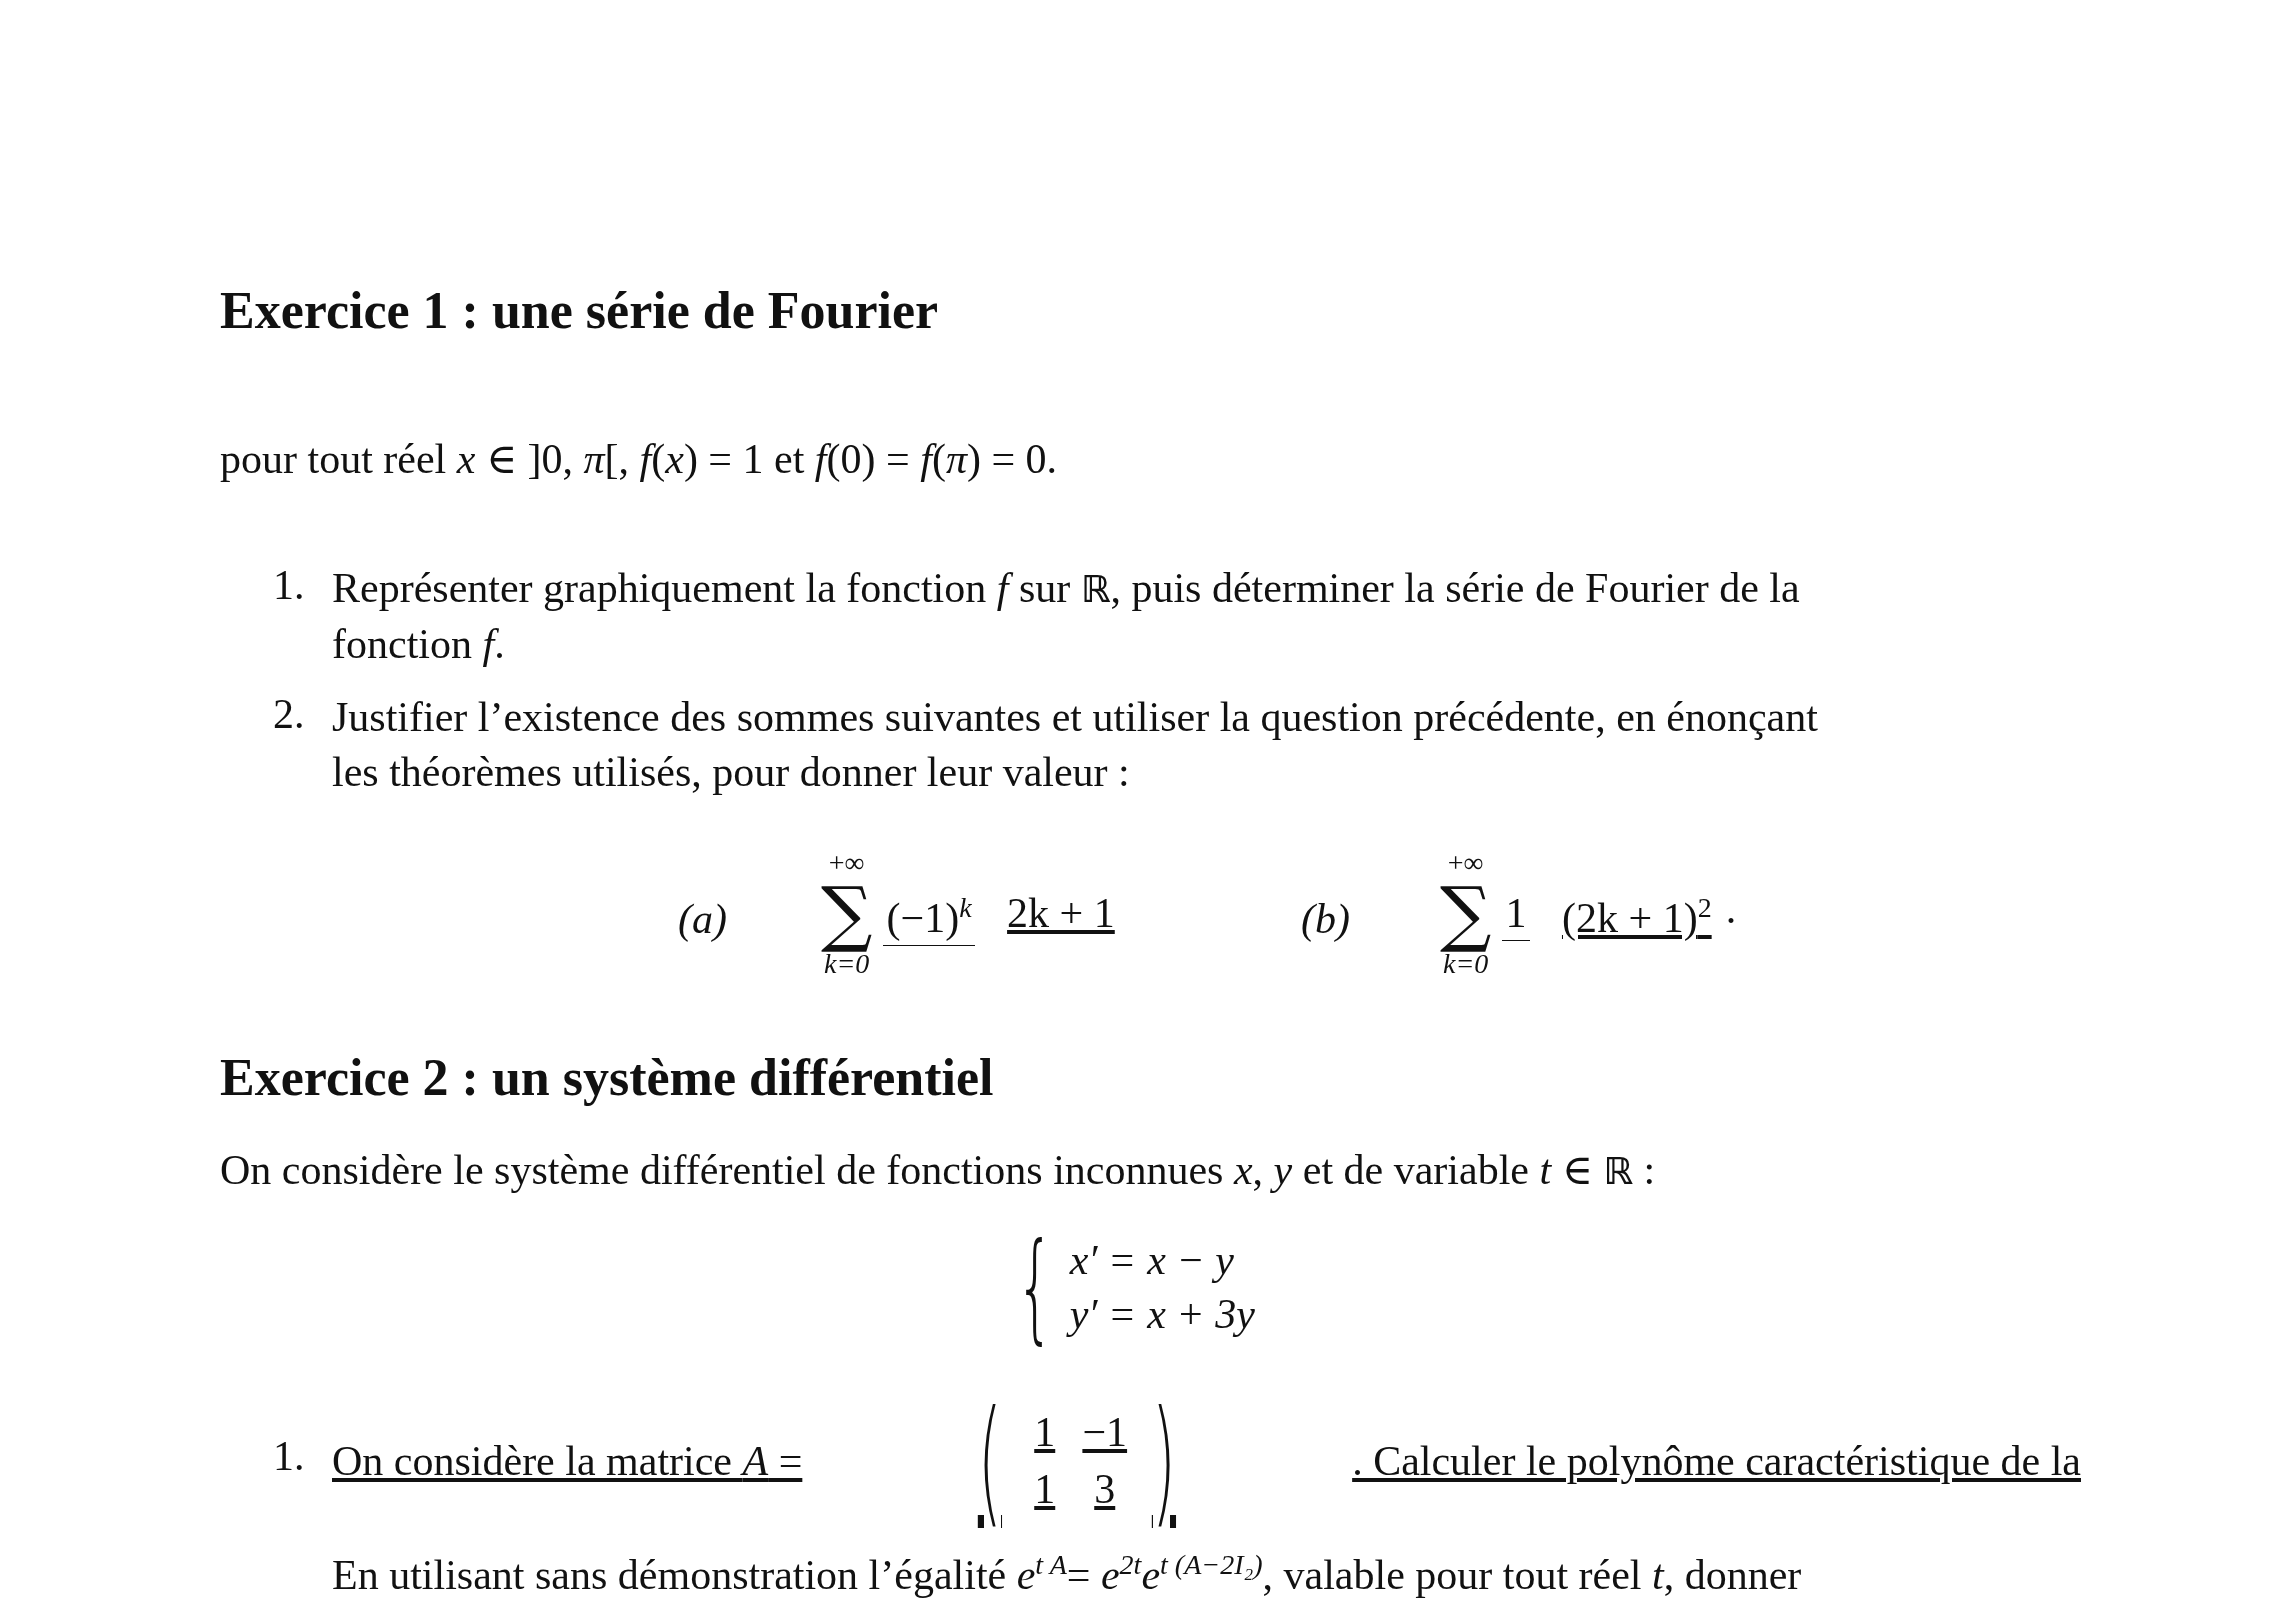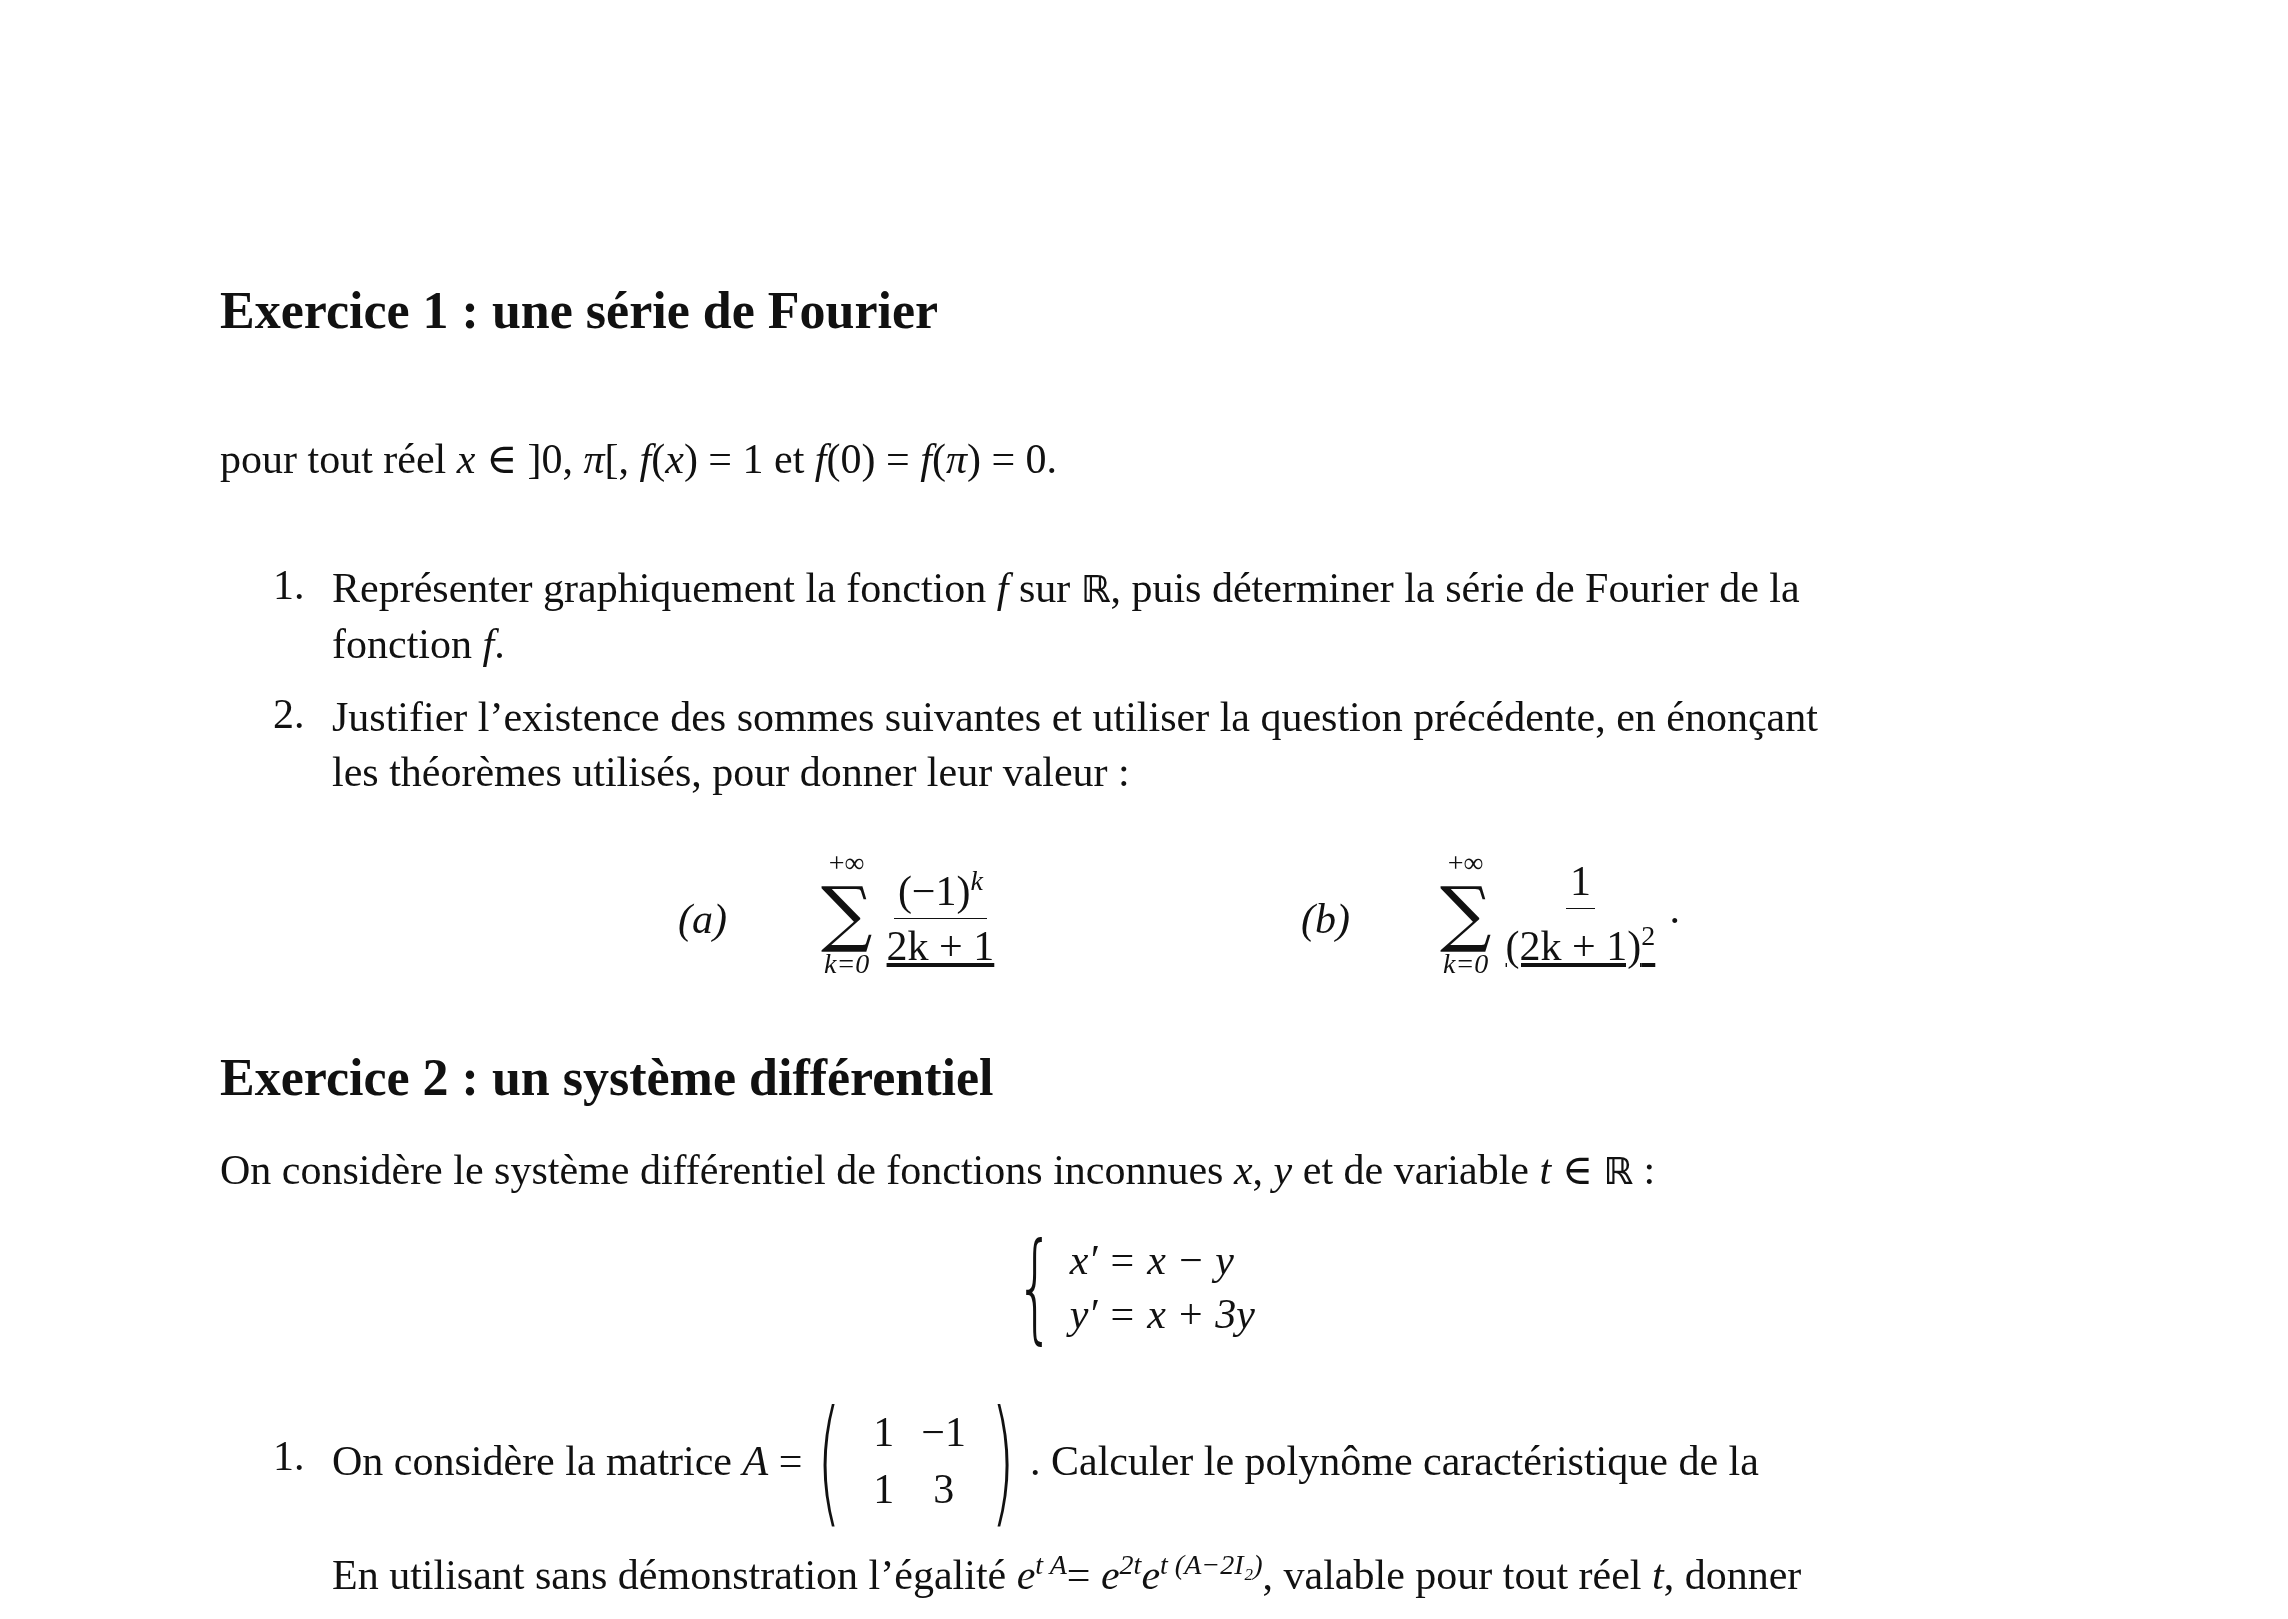--- a/index.html
+++ b/index.html
@@ -6,21 +6,21 @@
   body { width:2289px; height:1620px; position:relative; overflow:hidden; color:#111; font-family:"DejaVu Serif","Liberation Serif",serif; }
   .page { position:absolute; left:0; top:0; width:2289px; height:1620px; }
   .h { position:absolute; left:220px; font-weight:bold; font-size:52px; font-family:"Liberation Serif","DejaVu Serif",serif; white-space:nowrap;text-align:right; }
   .p { position:absolute; left:220px; font-size:42px; font-family:"Liberation Serif","DejaVu Serif",serif; white-space:nowrap; line-height:55px; }
   .li { position:absolute; font-size:42px; font-family:"Liberation Serif","DejaVu Serif",serif; white-space:nowrap; line-height:55px; }
   .num { position:absolute; left:273px; font-size:42px; font-family:"Liberation Serif","DejaVu Serif",serif; }
   .it { font-style:italic; }
   .bb { font-family:"DejaVu Sans",sans-serif; font-weight:bold; font-size:37px; }
   .just { display:flex; justify-content:space-between; width:1744px;text-align:right; }
   .m { position:absolute; font-family:"Liberation Serif","DejaVu Serif",serif; font-size:42px; }
-  .frac { display:inline-flex; flex-direction:column; align-items:center; vertical-align:middle; }
+  .frac { display:inline-flex; flex-direction:row; align-items:center; vertical-align:middle;gap:28px; }
   .frac .n { border-bottom:1.8px solid #111; padding:0 3.7px; line-height:54px; }
   .frac .d { line-height:54px; padding:0 3.7px;text-decoration:underline; }
   .sum { display:inline-flex; flex-direction:column; align-items:center; vertical-align:middle; }
   .sum .lim { font-size:28px; line-height:31px; }
   .sum .sig { font-size:72px; line-height:70px; font-family:"DejaVu Serif",serif; }
   sup { font-size:28px; }
   sub { font-size:28px; }
   .matrix { display:inline-flex; align-items:center; vertical-align:middle; }
   .paren { font-size:138px; font-weight:100; line-height:138px; font-family:"DejaVu Sans",sans-serif; transform:scaleX(0.45); }
   .mgrid { display:grid; grid-template-columns:55px 65px; row-gap:1.8px; text-align:center; }
@@ -95,21 +95,21 @@
         <span class="it">x − y</span>
         <span class="it" style="text-align:right;">y′</span>
         <span>=</span>
         <span class="it">x + 3y</span>
       </div>
     </div>
   </div>
 
   <div class="num" style="top:1432px;">1.</div>
   <div class="li" style="left:332px; top:1392px; width:1749px;">
-    <div style="display:flex; align-items:center; height:138px;">
+    <div style="display:flex; align-items:center; justify-content:space-between; height:138px;text-decoration:underline;">
       <span><span>On considère la matrice </span><span class="it">A</span><span> = </span></span>
       <span class="matrix">
         <span class="paren">(</span>
         <span class="mgrid">
           <span>1</span>
           <span>−1</span>
           <span>1</span>
           <span>3</span>
         </span>
         <span class="paren">)</span>

